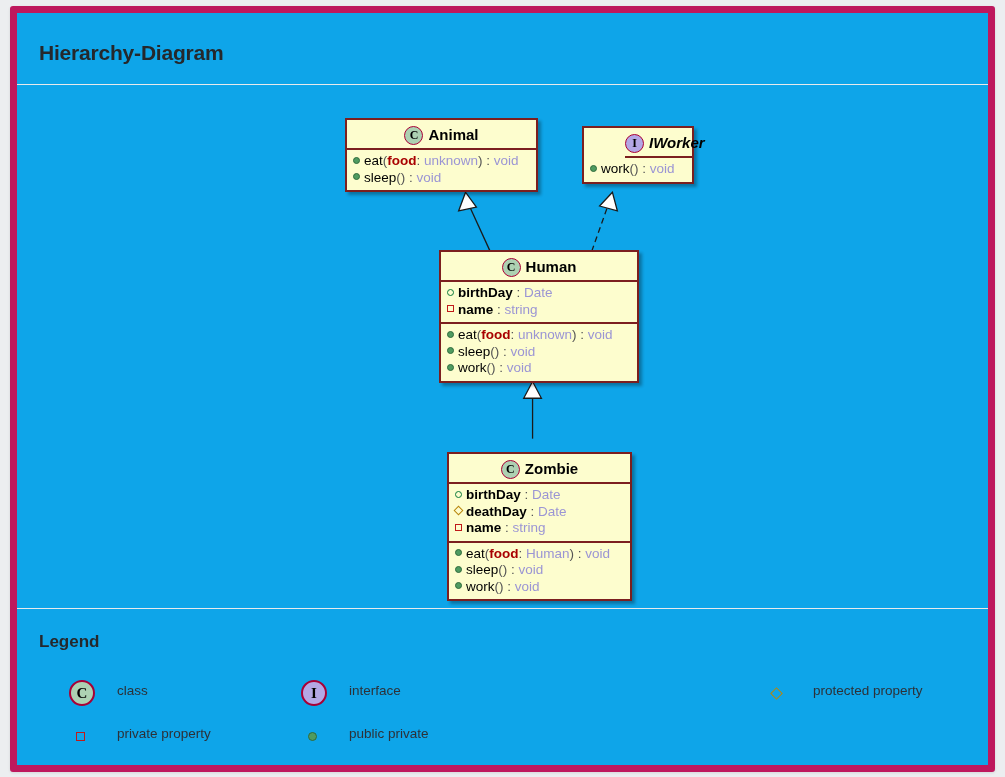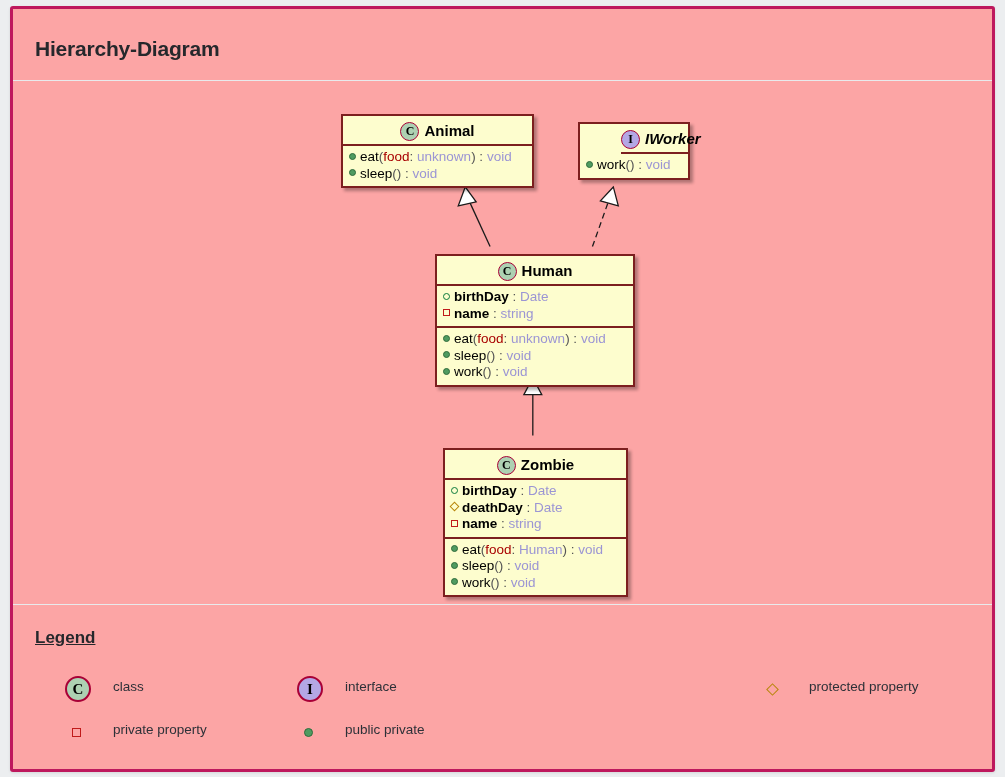--- a/index.html
+++ b/index.html
@@ -6,22 +6,22 @@
   html, body {
     margin: 0; padding: 0;
     width: 1005px; height: 777px;
     background: #eceef0;
     font-family: "Liberation Sans", sans-serif;
   }
   #card {
     position: absolute;
     left: 10px; top: 6px;
     width: 985px; height: 766px;
-    background: #fca5a5;
-    border: 3px solid #be185d;
+    background: #0ea5e9;
+    border: 7px solid #be185d;
     border-radius: 3px;
     box-shadow: 0 1px 3px rgba(0,0,0,0.10);
     overflow: hidden;
   }
   #title-bar {
     position: absolute; left: 0; top: 0;
     width: 100%; height: 72px;
     border-bottom: 1px solid #e8eaec;
   }
   #page-title {
@@ -36,21 +36,21 @@
   #legend-sep {
     position: absolute; left: 0; top: 595px;
     width: 100%; height: 1px; background: #e8eaec;
   }
   #legend {
     position: absolute; left: 0; top: 596px;
     width: 100%; height: 170px;
   }
   #legend-title {
     position: absolute; left: 22px; top: 23px;
-    font-size: 17px; font-weight: bold; color: #25282c; text-decoration: underline;
+    font-size: 17px; font-weight: bold; color: #25282c;
   }
   .legend-cell { position: absolute; height: 44px; }
   .legend-label {
     position: absolute; left: 44px; top: 12px;
     font-size: 13.5px; color: #2d3138;
     white-space: nowrap;
     margin-left: 8px;
   }
   .legend-ico {
     position: absolute; left: 0; top: 0;
@@ -85,21 +85,21 @@
   .uml-line {
     height: 16.5px;
     line-height: 16.5px;
     padding-left: 6px;
     white-space: nowrap;
     font-size: 13.5px;
   }
   .mname { color: #000; }
   .pname { color: #000; font-weight: bold; text-align: right; }
   .ptype { color: #9b95d4; }
-  .argname { color: #a80000; }
+  .argname { color: #a80000; font-weight: bold; }
   .punct { color: #555; }
 
   
   .mk { display: inline-block; vertical-align: middle; margin-right: 4px; position: relative; top: -1px; }
   .mk-pubm { width: 7px; height: 7px; border-radius: 50%; background: #4f9b60; border: 1px solid #2f6b3c; }
   .mk-pubp { width: 7px; height: 7px; border-radius: 50%; background: transparent; border: 1.3px solid #0b7a3b; }
   .mk-privp { width: 7px; height: 7px; background: transparent; border: 1.3px solid #c01a1a; }
   .mk-protp { width: 7px; height: 7px; background: transparent; border: 1.3px solid #b8860b; transform: rotate(45deg); }
 
   .cbadge {
@@ -203,21 +203,21 @@
       <div class="uml-title iface">
         <span class="ibadge">I</span><span>IWorker</span>
       </div>
       <div class="uml-sec last">
         <div class="uml-line">
           <span class="mk mk-pubm"></span><span class="mname">work</span><span class="punct">() : </span><span class="ptype">void</span>
         </div>
       </div>
     </div>
 
-    <div class="umlbox" style="left:422px; top:165px; width:200px;margin-top:8px;">
+    <div class="umlbox" style="left:422px; top:165px; width:200px;">
       <div class="uml-title">
         <span class="cbadge">C</span><span>Human</span>
       </div>
       <div class="uml-sec">
         <div class="uml-line">
           <span class="mk mk-pubp"></span><span class="pname">birthDay</span><span class="punct"> : </span><span class="ptype">Date</span>
         </div>
         <div class="uml-line">
           <span class="mk mk-privp"></span><span class="pname">name</span><span class="punct"> : </span><span class="ptype">string</span>
         </div>

